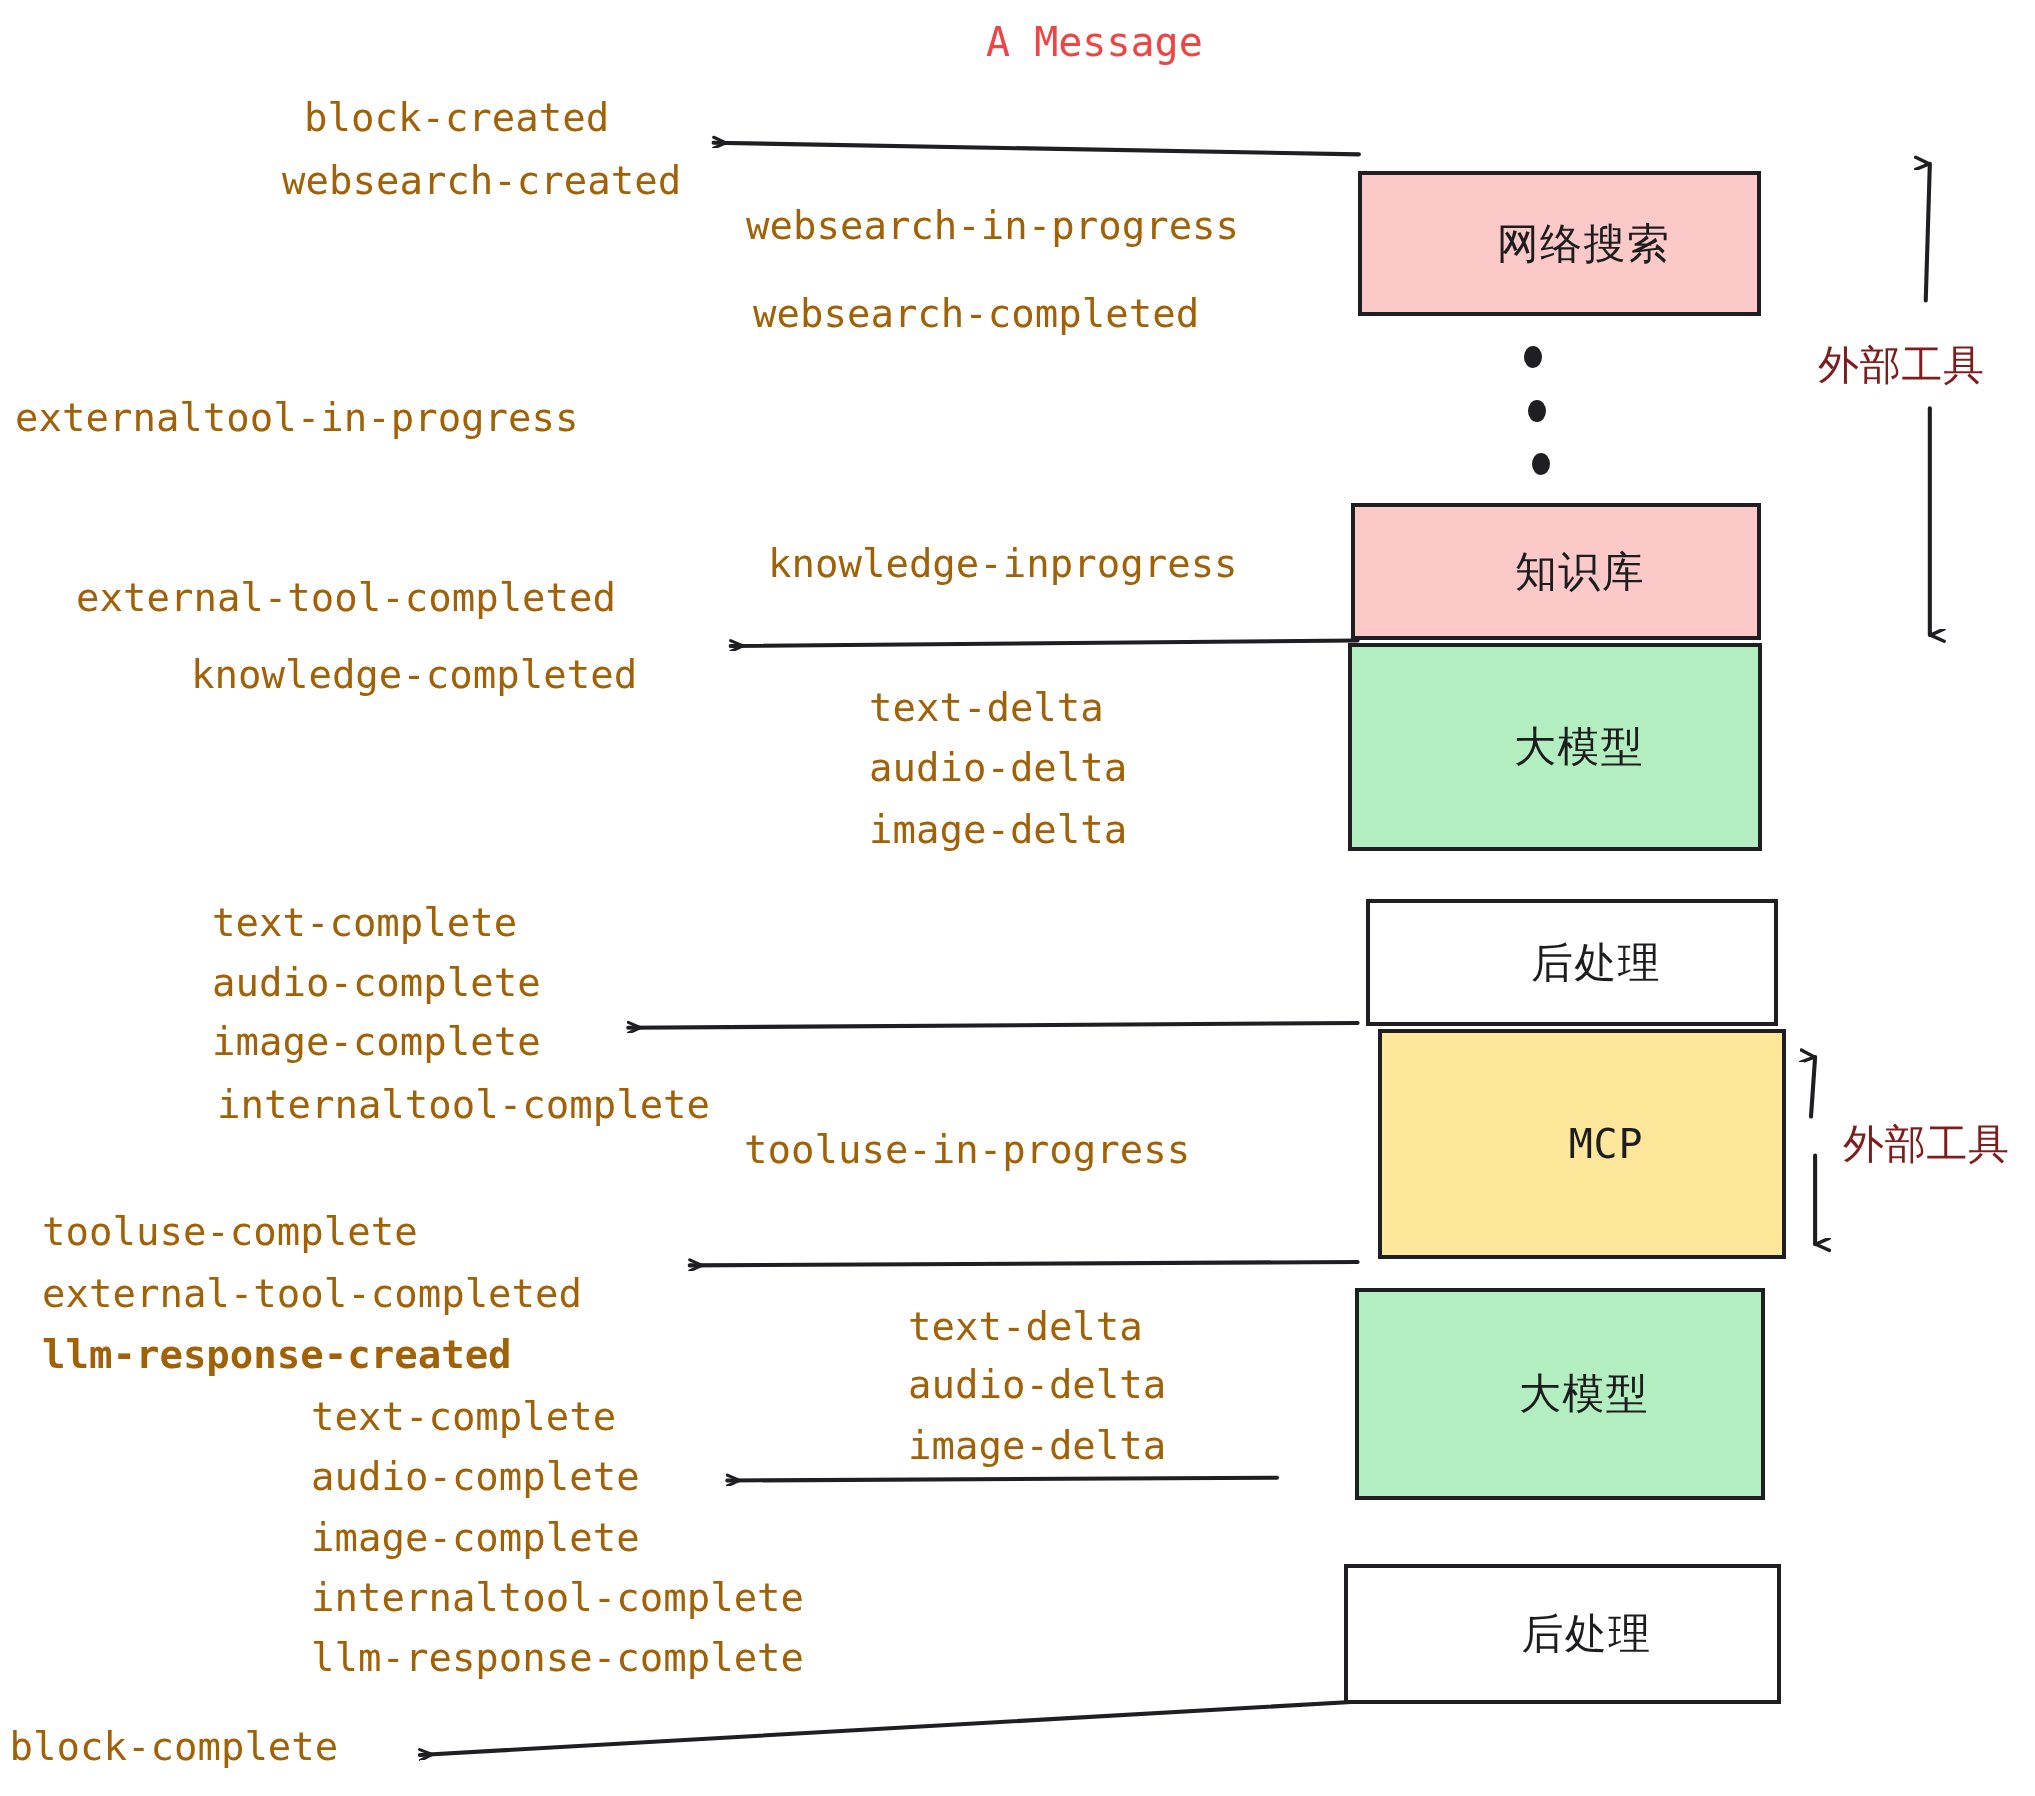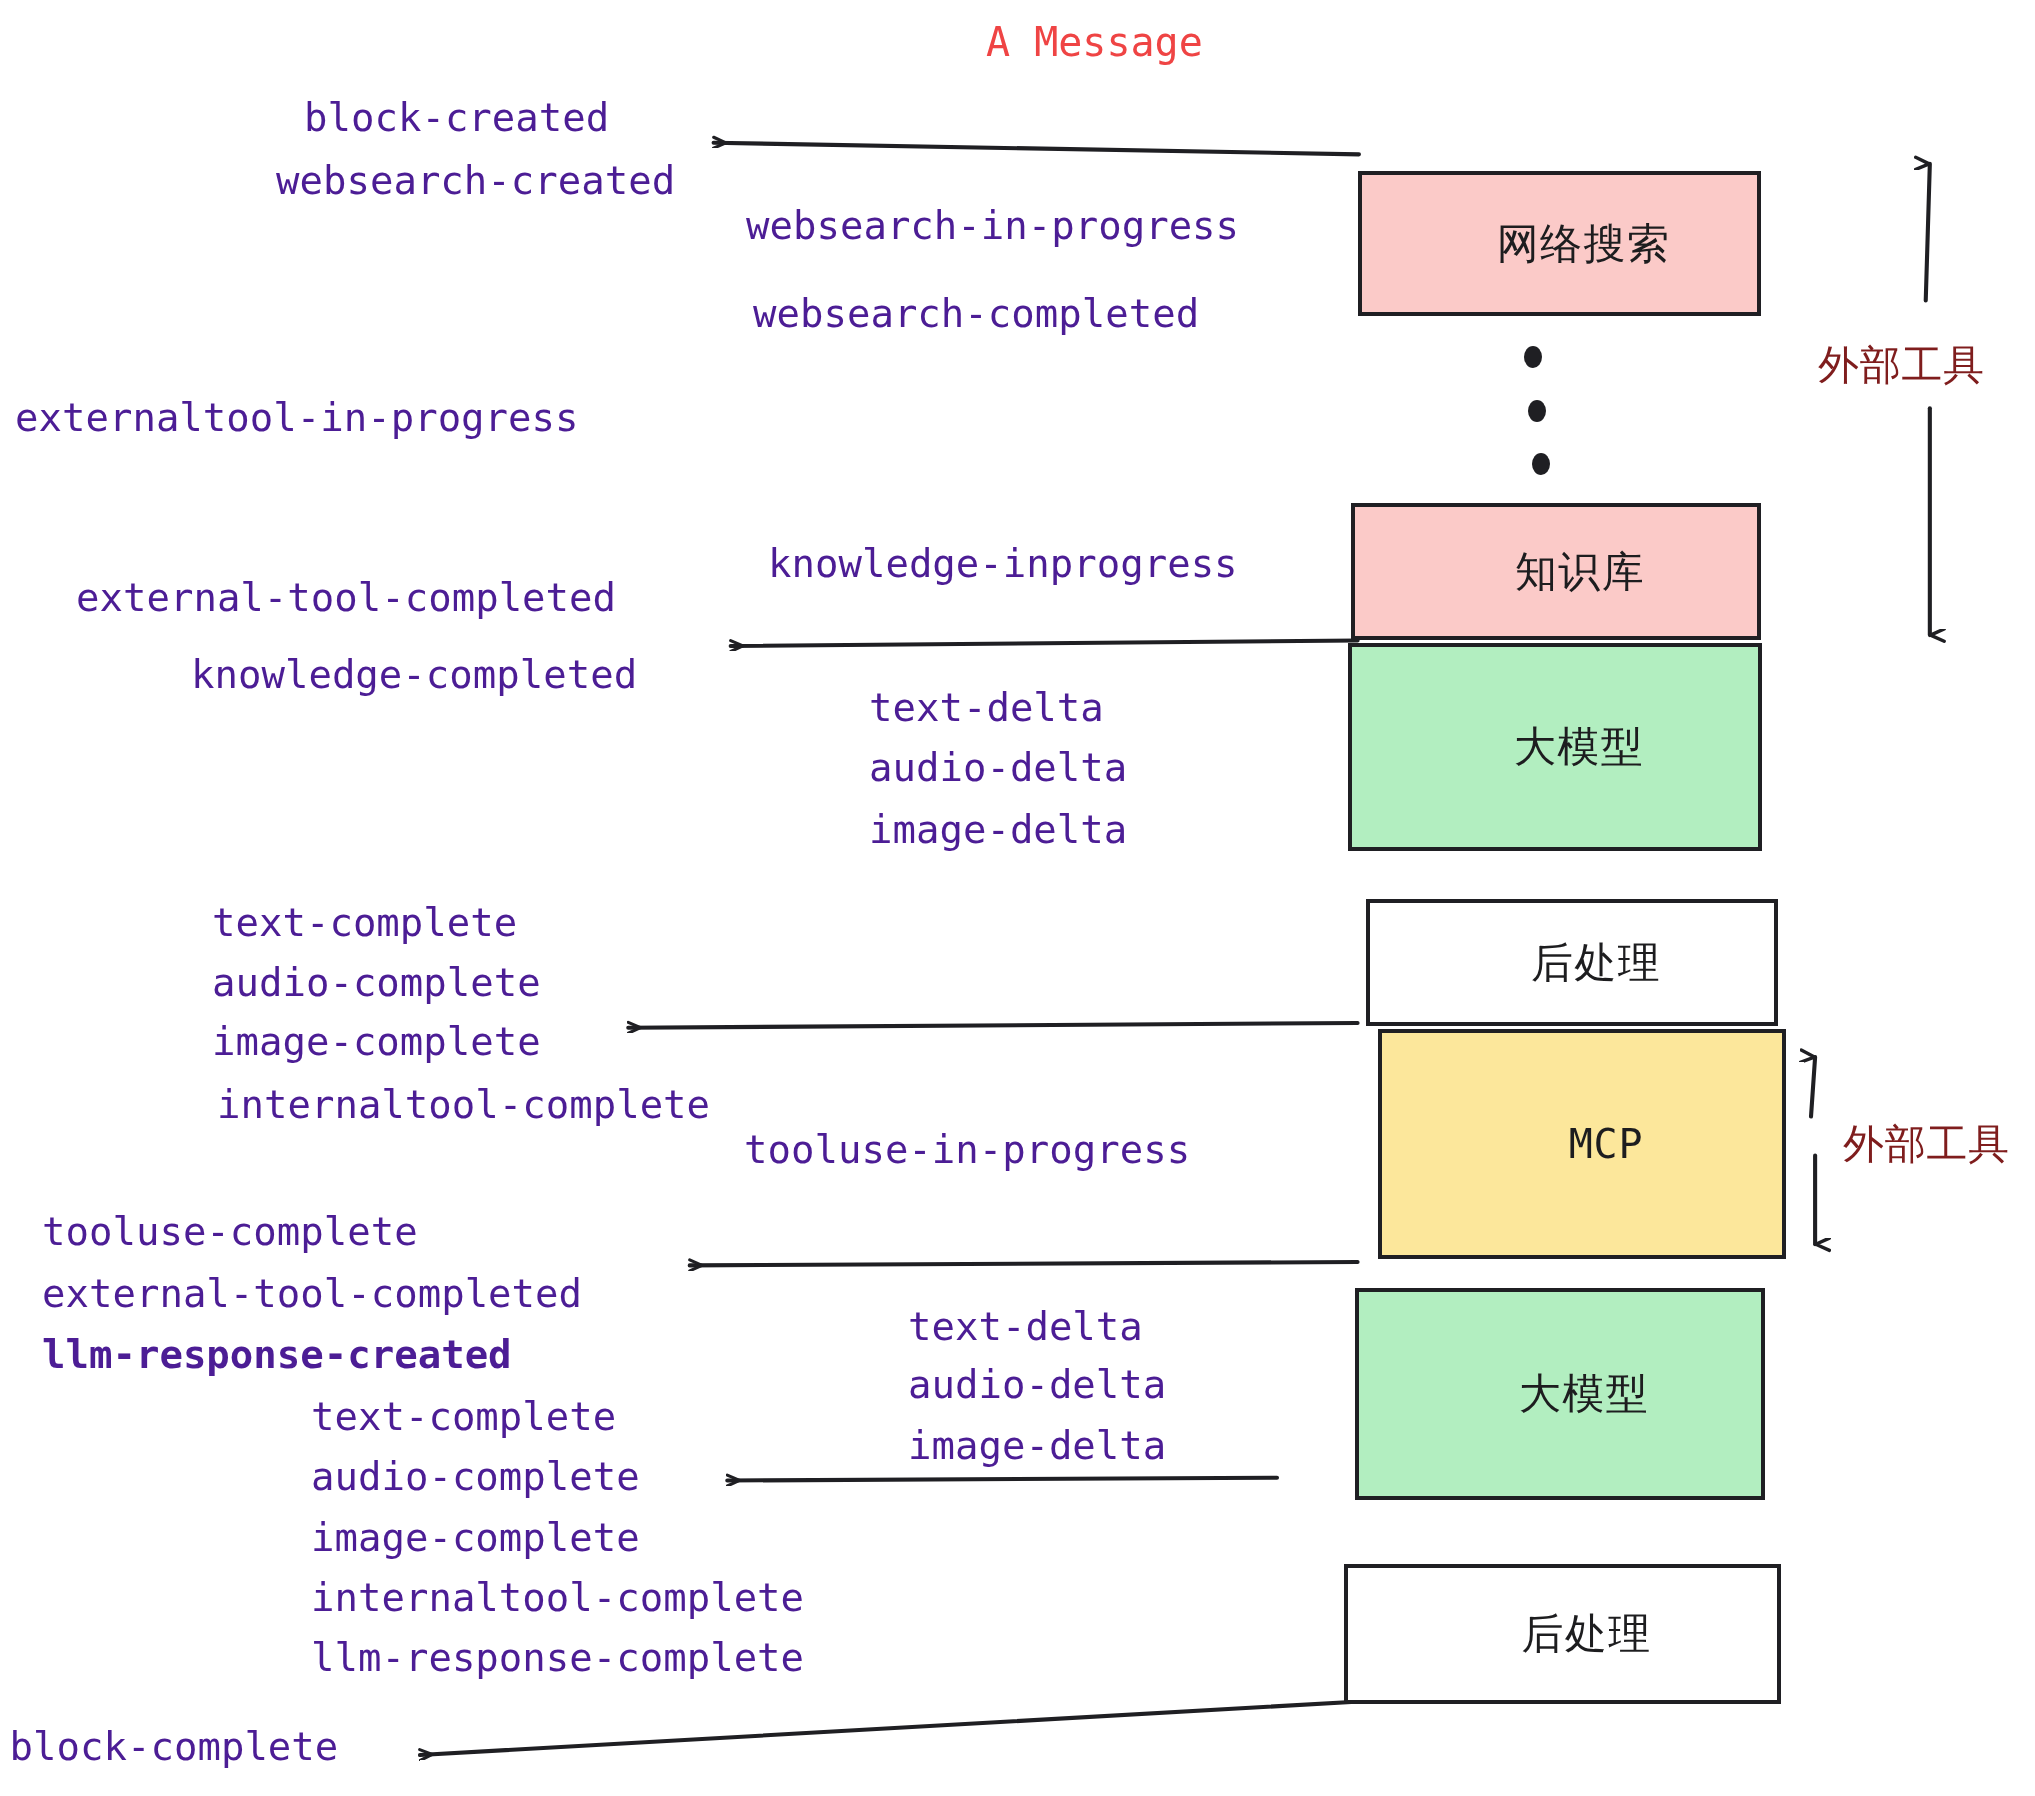--- a/index.html
+++ b/index.html
@@ -9,21 +9,21 @@
     -webkit-font-smoothing:antialiased;
   }
   #stage{position:relative;width:2035px;height:1796px;overflow:hidden;background:#fff;}
   svg#wires{position:absolute;left:0;top:0;width:2035px;height:1796px;}
 
   .ev{
     position:absolute;
     font-family:"DejaVu Sans Mono","Liberation Mono",monospace;
     font-size:39px;
     line-height:1;
-    color:#4c1d95;
+    color:#a16207;
     white-space:nowrap;
     letter-spacing:0px;
   }
   .title{
     position:absolute;
     font-family:"DejaVu Sans Mono","Liberation Mono",monospace;
     font-size:40px;
     color:#ef4444;
     white-space:nowrap;
   }
@@ -118,21 +118,21 @@
   </div>
 
   <div class="box" style="left:1344px;top:1564px;width:437px;height:140px;background:#FFFFFF;">
     <span>后处理</span>
   </div>
 
   <div class="sidelabel" style="left:1818px;top:338px;">外部工具</div>
   <div class="sidelabel" style="left:1843px;top:1117px;">外部工具</div>
 
   <div class="ev" style="left:304px;top:98px;">block-created</div>
-  <div class="ev" style="left:276px;top:161px;">websearch-created</div>
+  <div class="ev" style="left:282px;top:161px;">websearch-created</div>
   <div class="ev" style="left:746px;top:206px;">websearch-in-progress</div>
   <div class="ev" style="left:753px;top:294px;">websearch-completed</div>
   <div class="ev" style="left:15px;top:398px;">externaltool-in-progress</div>
   <div class="ev" style="left:768px;top:544px;">knowledge-inprogress</div>
   <div class="ev" style="left:76px;top:578px;">external-tool-completed</div>
   <div class="ev" style="left:191px;top:655px;">knowledge-completed</div>
   <div class="ev" style="left:869px;top:688px;">text-delta</div>
   <div class="ev" style="left:869px;top:748px;">audio-delta</div>
   <div class="ev" style="left:869px;top:810px;">image-delta</div>
   <div class="ev" style="left:212px;top:903px;">text-complete</div>

